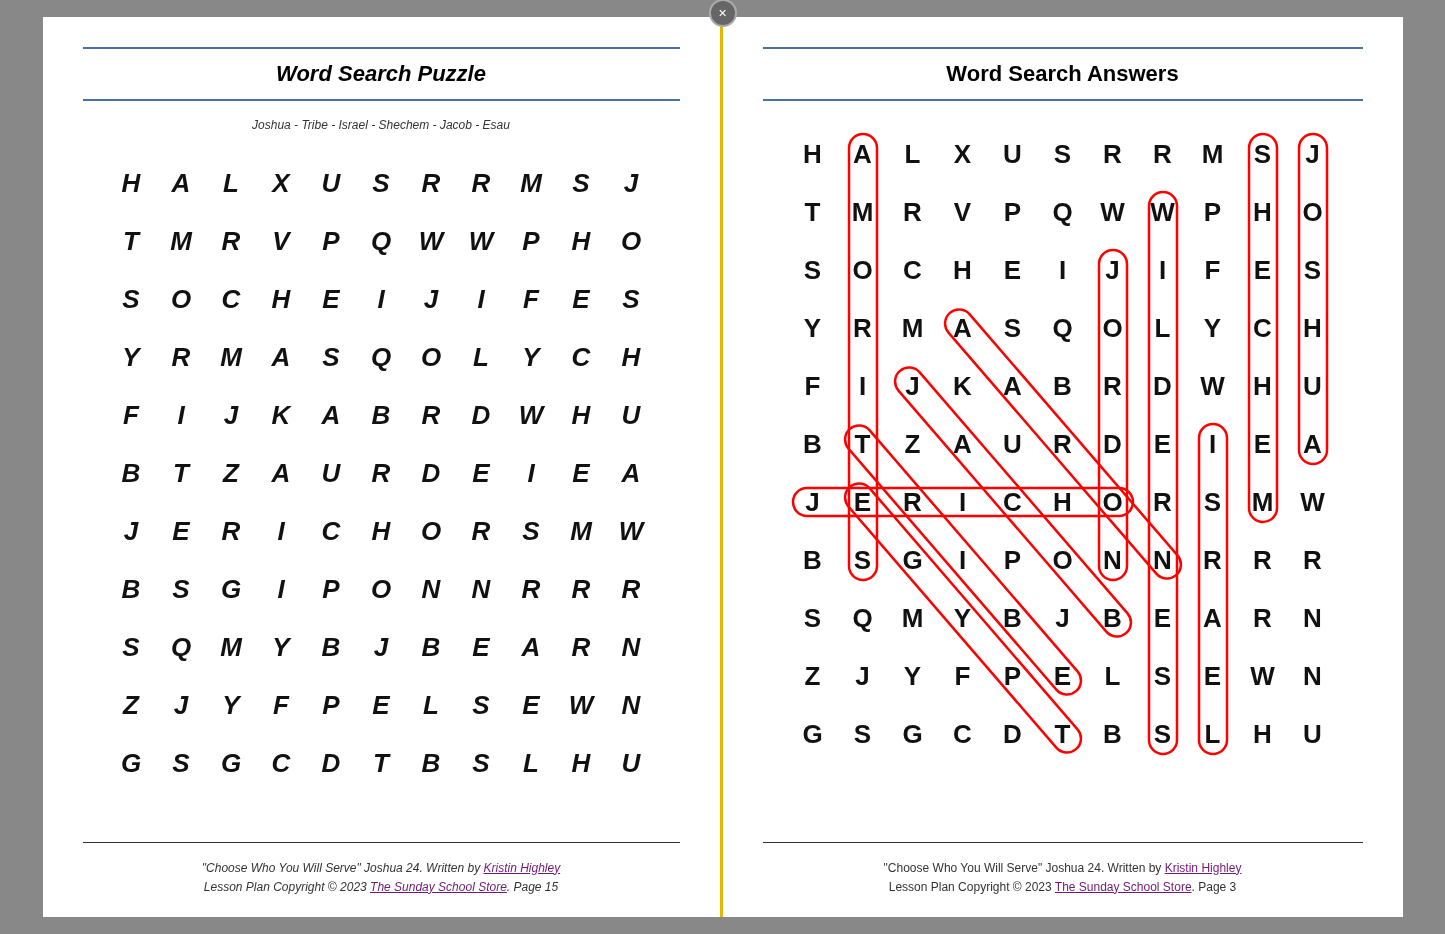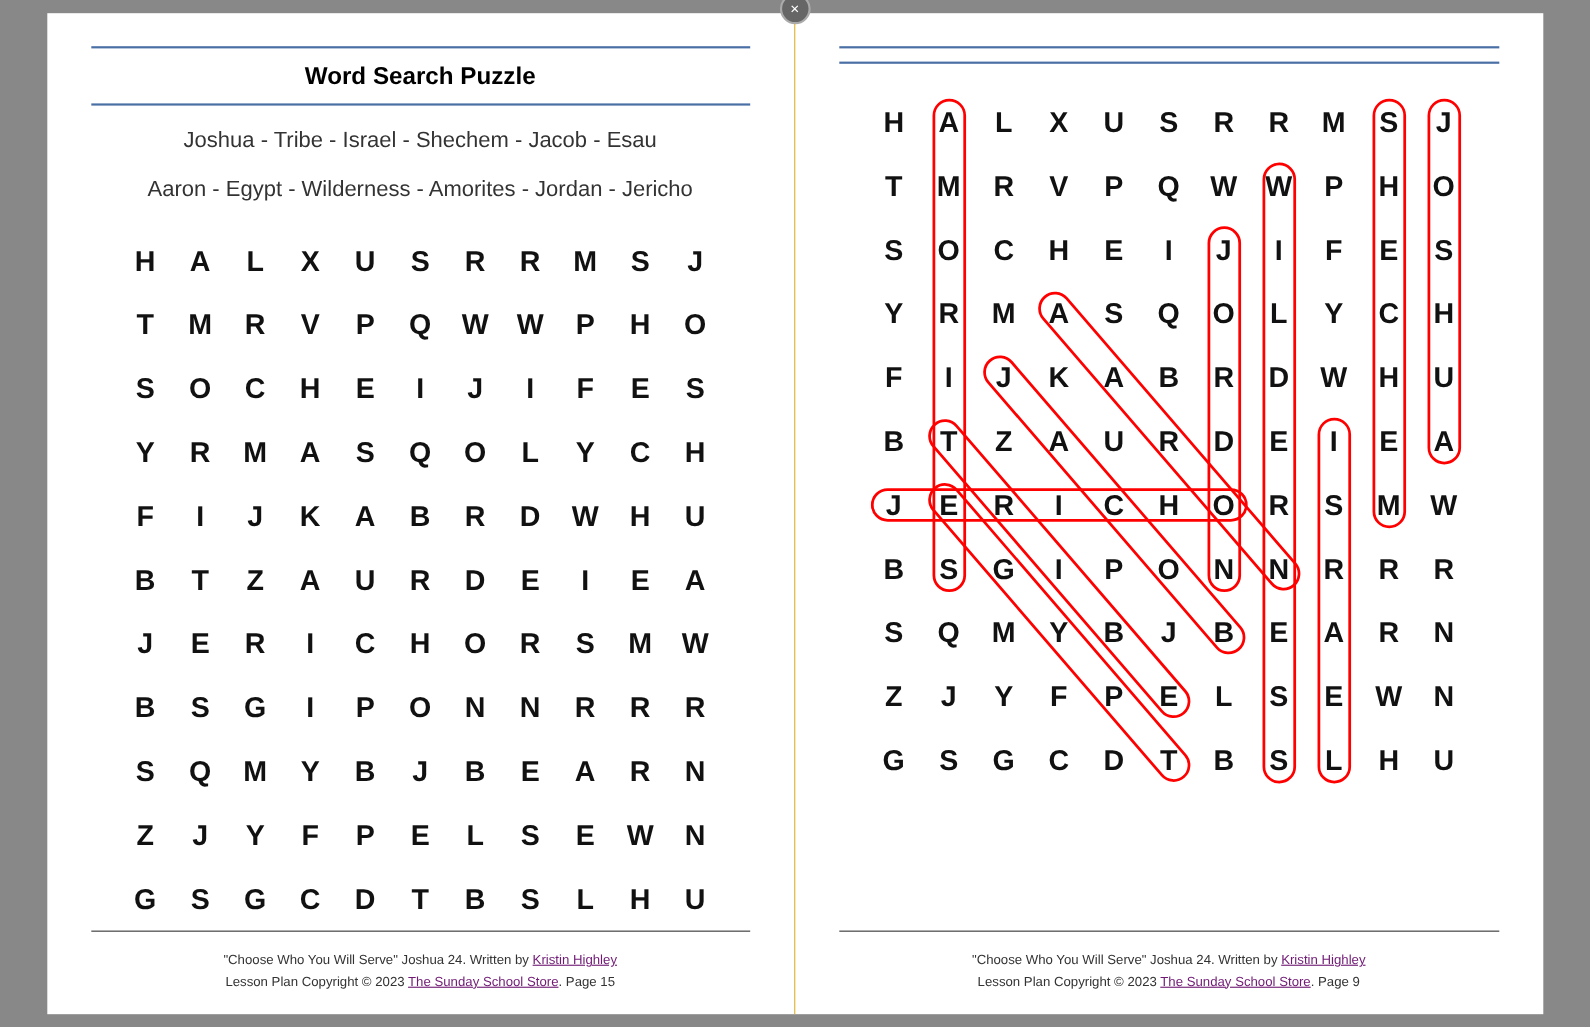--- a/index.html
+++ b/index.html
@@ -37,41 +37,42 @@
     .page {
       background: white;
       width: 680px;
       min-height: 900px;
       padding: 30px 40px 20px 40px;
       display: flex;
       flex-direction: column;
       align-items: center;
     }
     .page-left {
-      border-right: 1px solid #eab308;
+      border-right: 3px solid #eab308;
+      font-style: italic;
     }
     .page-divider-top {
       width: 100%;
       border-top: 2px solid #4a6fa5;
       margin-bottom: 12px;
     }
     .page-title {
       font-size: 22px;
       font-weight: bold;
       text-align: center;
       margin-bottom: 12px;
     }
     .page-divider-bottom {
       width: 100%;
       border-top: 2px solid #4a6fa5;
       margin-bottom: 14px;
     }
     .word-list {
       text-align: center;
-      font-size: 20px;
+      font-size: 12px;
       color: #333;
       margin-bottom: 8px;
       line-height: 1.8;
     }
     .grid-container {
       margin-top: 10px;
       flex: 1;
     }
     .grid {
       display: grid;
@@ -119,21 +120,20 @@
 <body>
 
 <div class="pages-container">
   <div class="close-btn">×</div>
 
   <div class="page page-left">
     <div class="page-divider-top"></div>
     <div class="page-title">Word Search Puzzle</div>
     <div class="page-divider-bottom"></div>
     <div class="word-list">Joshua - Tribe - Israel - Shechem - Jacob - Esau</div>
-    <div class="word-list">Aaron - Egypt - Wilderness - Amorites - Jordan - Jericho</div>
     <div class="grid-container">
       <div class="grid" id="left-grid" style="grid-template-columns: repeat(11, 50px); grid-template-rows: repeat(11, 58px);">
           <div class="cell">H</div>
           <div class="cell">A</div>
           <div class="cell">L</div>
           <div class="cell">X</div>
           <div class="cell">U</div>
           <div class="cell">S</div>
           <div class="cell">R</div>
           <div class="cell">R</div>
@@ -253,20 +253,21 @@
         </div>
     </div>
     <div class="footer">
       <span>"Choose Who You Will Serve" Joshua 24.  Written by </span><a href="#">Kristin Highley</a><br>
       <span>Lesson Plan Copyright © 2023 </span><a href="#">The Sunday School Store</a><span>. Page 15</span>
     </div>
   </div>
 
   <div class="page page-right">
     <div class="page-divider-top"></div>
+    <div class="page-title">Word Search Answers</div>
     <div class="page-divider-bottom"></div>
     <div class="grid-container">
       <div class="answer-grid-wrapper">
         <div class="grid" id="right-grid" style="grid-template-columns: repeat(11, 50px); grid-template-rows: repeat(11, 58px);">
             <div class="cell">H</div>
             <div class="cell">A</div>
             <div class="cell">L</div>
             <div class="cell">X</div>
             <div class="cell">U</div>
             <div class="cell">S</div>
@@ -418,16 +419,16 @@
               <rect x="-173.15351775261317" y="-14" width="346.30703550522634" height="28" rx="14" ry="14" fill="none" stroke="red" stroke-width="2.5"></rect>
             </g>
             <g transform="translate(275, 319) rotate(49.23639479905884)">
               <rect x="-173.15351775261317" y="-14" width="346.30703550522634" height="28" rx="14" ry="14" fill="none" stroke="red" stroke-width="2.5"></rect>
             </g>
           </svg>
       </div>
     </div>
     <div class="footer">
       <span>"Choose Who You Will Serve" Joshua 24.  Written by </span><a href="#">Kristin Highley</a><br>
-      <span>Lesson Plan Copyright © 2023 </span><a href="#">The Sunday School Store</a><span>. Page 9</span>
+      <span>Lesson Plan Copyright © 2023 </span><a href="#">The Sunday School Store</a><span>. Page 3</span>
     </div>
   </div>
 </div>
 
 </body></html>

